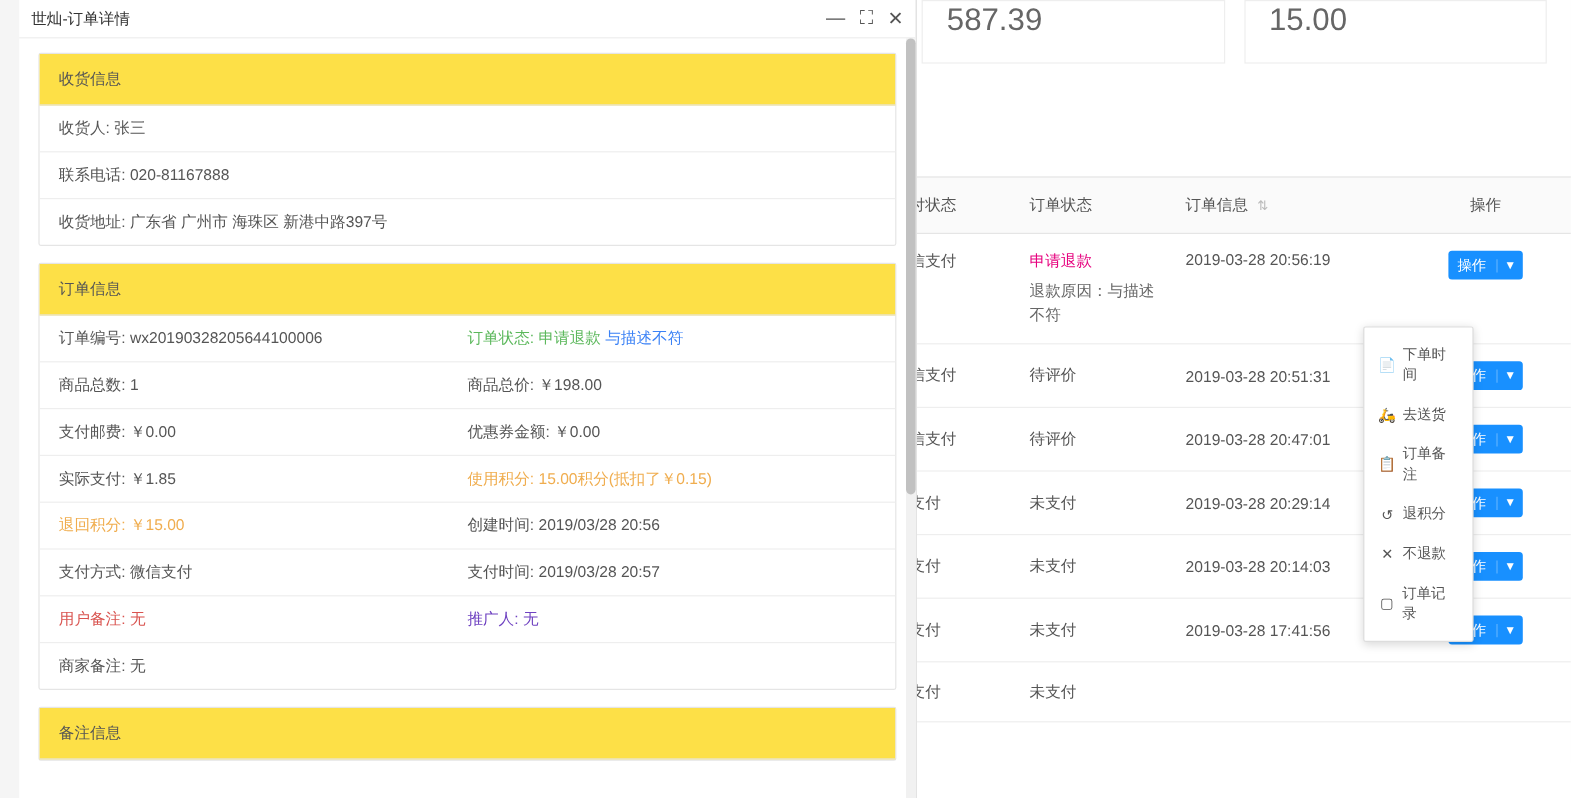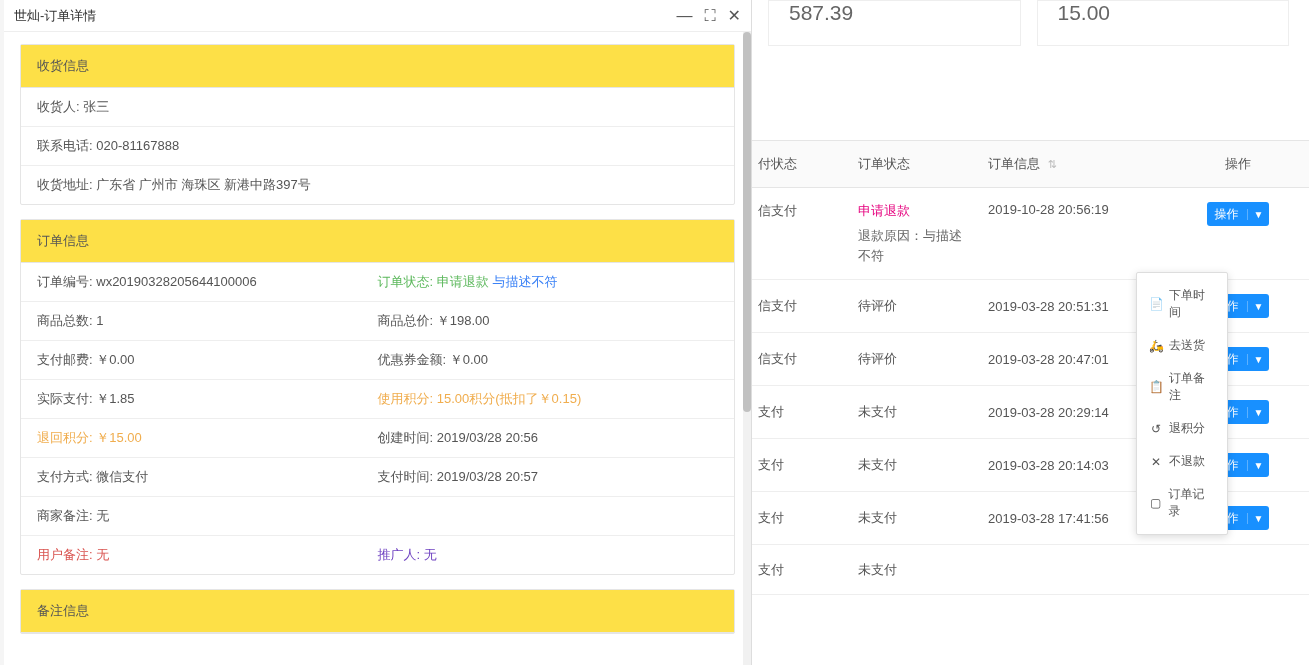--- a/index.html
+++ b/index.html
@@ -1,19 +1,19 @@
 <!DOCTYPE html>
 <html><head>
 <meta charset="utf-8">
 <style>
 * { box-sizing: border-box; margin: 0; padding: 0; }
 body { font-family: "Microsoft YaHei", Arial, sans-serif; font-size: 13px; color: #555; background: #f5f5f5; width: 1309px; height: 665px; overflow: hidden; position: relative; }
 
 
-.modal { position: absolute; left: 4px; top: 0; width: 748px; height: 665px; background: #fff; border-right: 1px solid #ddd; }
+.modal { position: absolute; left: 16px; top: 0; width: 748px; height: 665px; background: #fff; border-right: 1px solid #ddd; }
 .modal-header { height: 32px; display: flex; align-items: center; justify-content: space-between; padding: 0 10px; border-bottom: 1px solid #eee; }
 .modal-title { font-size: 13px; color: #333; }
 .modal-controls { display: flex; gap: 12px; align-items: center; }
 .modal-controls span { cursor: pointer; color: #555; font-size: 16px; }
 .modal-body { padding: 12px 16px; height: 633px; overflow-y: auto; }
 .scrollbar-track { position: absolute; right: 0; top: 32px; width: 8px; height: 633px; background: #f1f1f1; }
 .scrollbar-thumb { position: absolute; right: 0; top: 32px; width: 8px; height: 380px; background: #c1c1c1; border-radius: 4px; }
 
 .card { border: 1px solid #e5e5e5; border-radius: 2px; margin-bottom: 14px; background: #fff; }
 .card-header { padding: 12px 16px; background: #fde047; border-bottom: 1px solid #e5e5e5; font-size: 13px; color: #555; }
@@ -25,21 +25,21 @@
 .txt-green { color: #5cb85c; }
 .txt-red { color: #d9534f; }
 .txt-magenta { color: #3b82f6; }
 .txt-orange { color: #f0ad4e; }
 .txt-purple { color: #6f42c1; }
 
 
 .bg-right { position: absolute; left: 748px; top: 0; width: 561px; height: 665px; background: #fff; }
 .stat-cards { display: flex; padding: 0 20px; gap: 16px; }
 .stat-card { flex: 1; background: #fff; border: 1px solid #eee; padding: 0 20px 20px 20px; }
-.stat-value { font-size: 21px; color: #666; }
+.stat-value { font-size: 26px; color: #666; }
 
 .table-area { margin-top: 94px; }
 .table-header { display: flex; border-top: 1px solid #e5e5e5; border-bottom: 1px solid #e5e5e5; background: #fafafa; }
 .th, .td { padding: 14px 10px; font-size: 13px; color: #555; }
 .col-pay { width: 100px; }
 .col-status { width: 130px; }
 .col-time { width: 190px; }
 .col-action { width: 140px; text-align: center; }
 .table-row { display: flex; border-bottom: 1px solid #eee; align-items: center; min-height: 50px; }
 .refund-text { color: #e6007e; font-weight: 500; }
@@ -79,21 +79,21 @@
       </div>
       <div class="th col-action">操作</div>
     </div>
 
     <div class="table-row" style="align-items:flex-start;">
       <div class="td col-pay">信支付</div>
       <div class="td col-status">
         <div class="refund-text">申请退款</div>
         <div class="refund-reason">退款原因：与描述不符</div>
       </div>
-      <div class="td col-time">2019-10-28 20:56:19</div>
+      <div class="td col-time">2019-03-28 20:56:19</div>
       <div class="td col-action">
         <span class="btn-action">
           <span class="btn-text">操作</span>
           <span class="btn-caret">▼</span>
         </span>
       </div>
     </div>
 
     <div class="table-row">
       <div class="td col-pay">信支付</div>
@@ -280,35 +280,35 @@
         <div>
           <span>支付方式:</span>
           <span>微信支付</span>
         </div>
         <div>
           <span>支付时间:</span>
           <span>2019/03/28 20:57</span>
         </div>
       </div>
 
+      <div class="info-row info-row-2col">
+        <div class="txt-red">
+          <span>用户备注:</span>
+          <span>无</span>
+        </div>
+        <div class="txt-purple">
+          <span>推广人:</span>
+          <span>无</span>
+        </div>
+      </div>
+
       <div class="info-row">
         <span>商家备注:</span>
         <span>无</span>
       </div>
-
-      <div class="info-row info-row-2col">
-        <div class="txt-red">
-          <span>用户备注:</span>
-          <span>无</span>
-        </div>
-        <div class="txt-purple">
-          <span>推广人:</span>
-          <span>无</span>
-        </div>
-      </div>
     </div>
 
     <div class="card">
       <div class="card-header">备注信息</div>
     </div>
   </div>
   <div class="scrollbar-track"></div>
   <div class="scrollbar-thumb"></div>
 </div>
 

